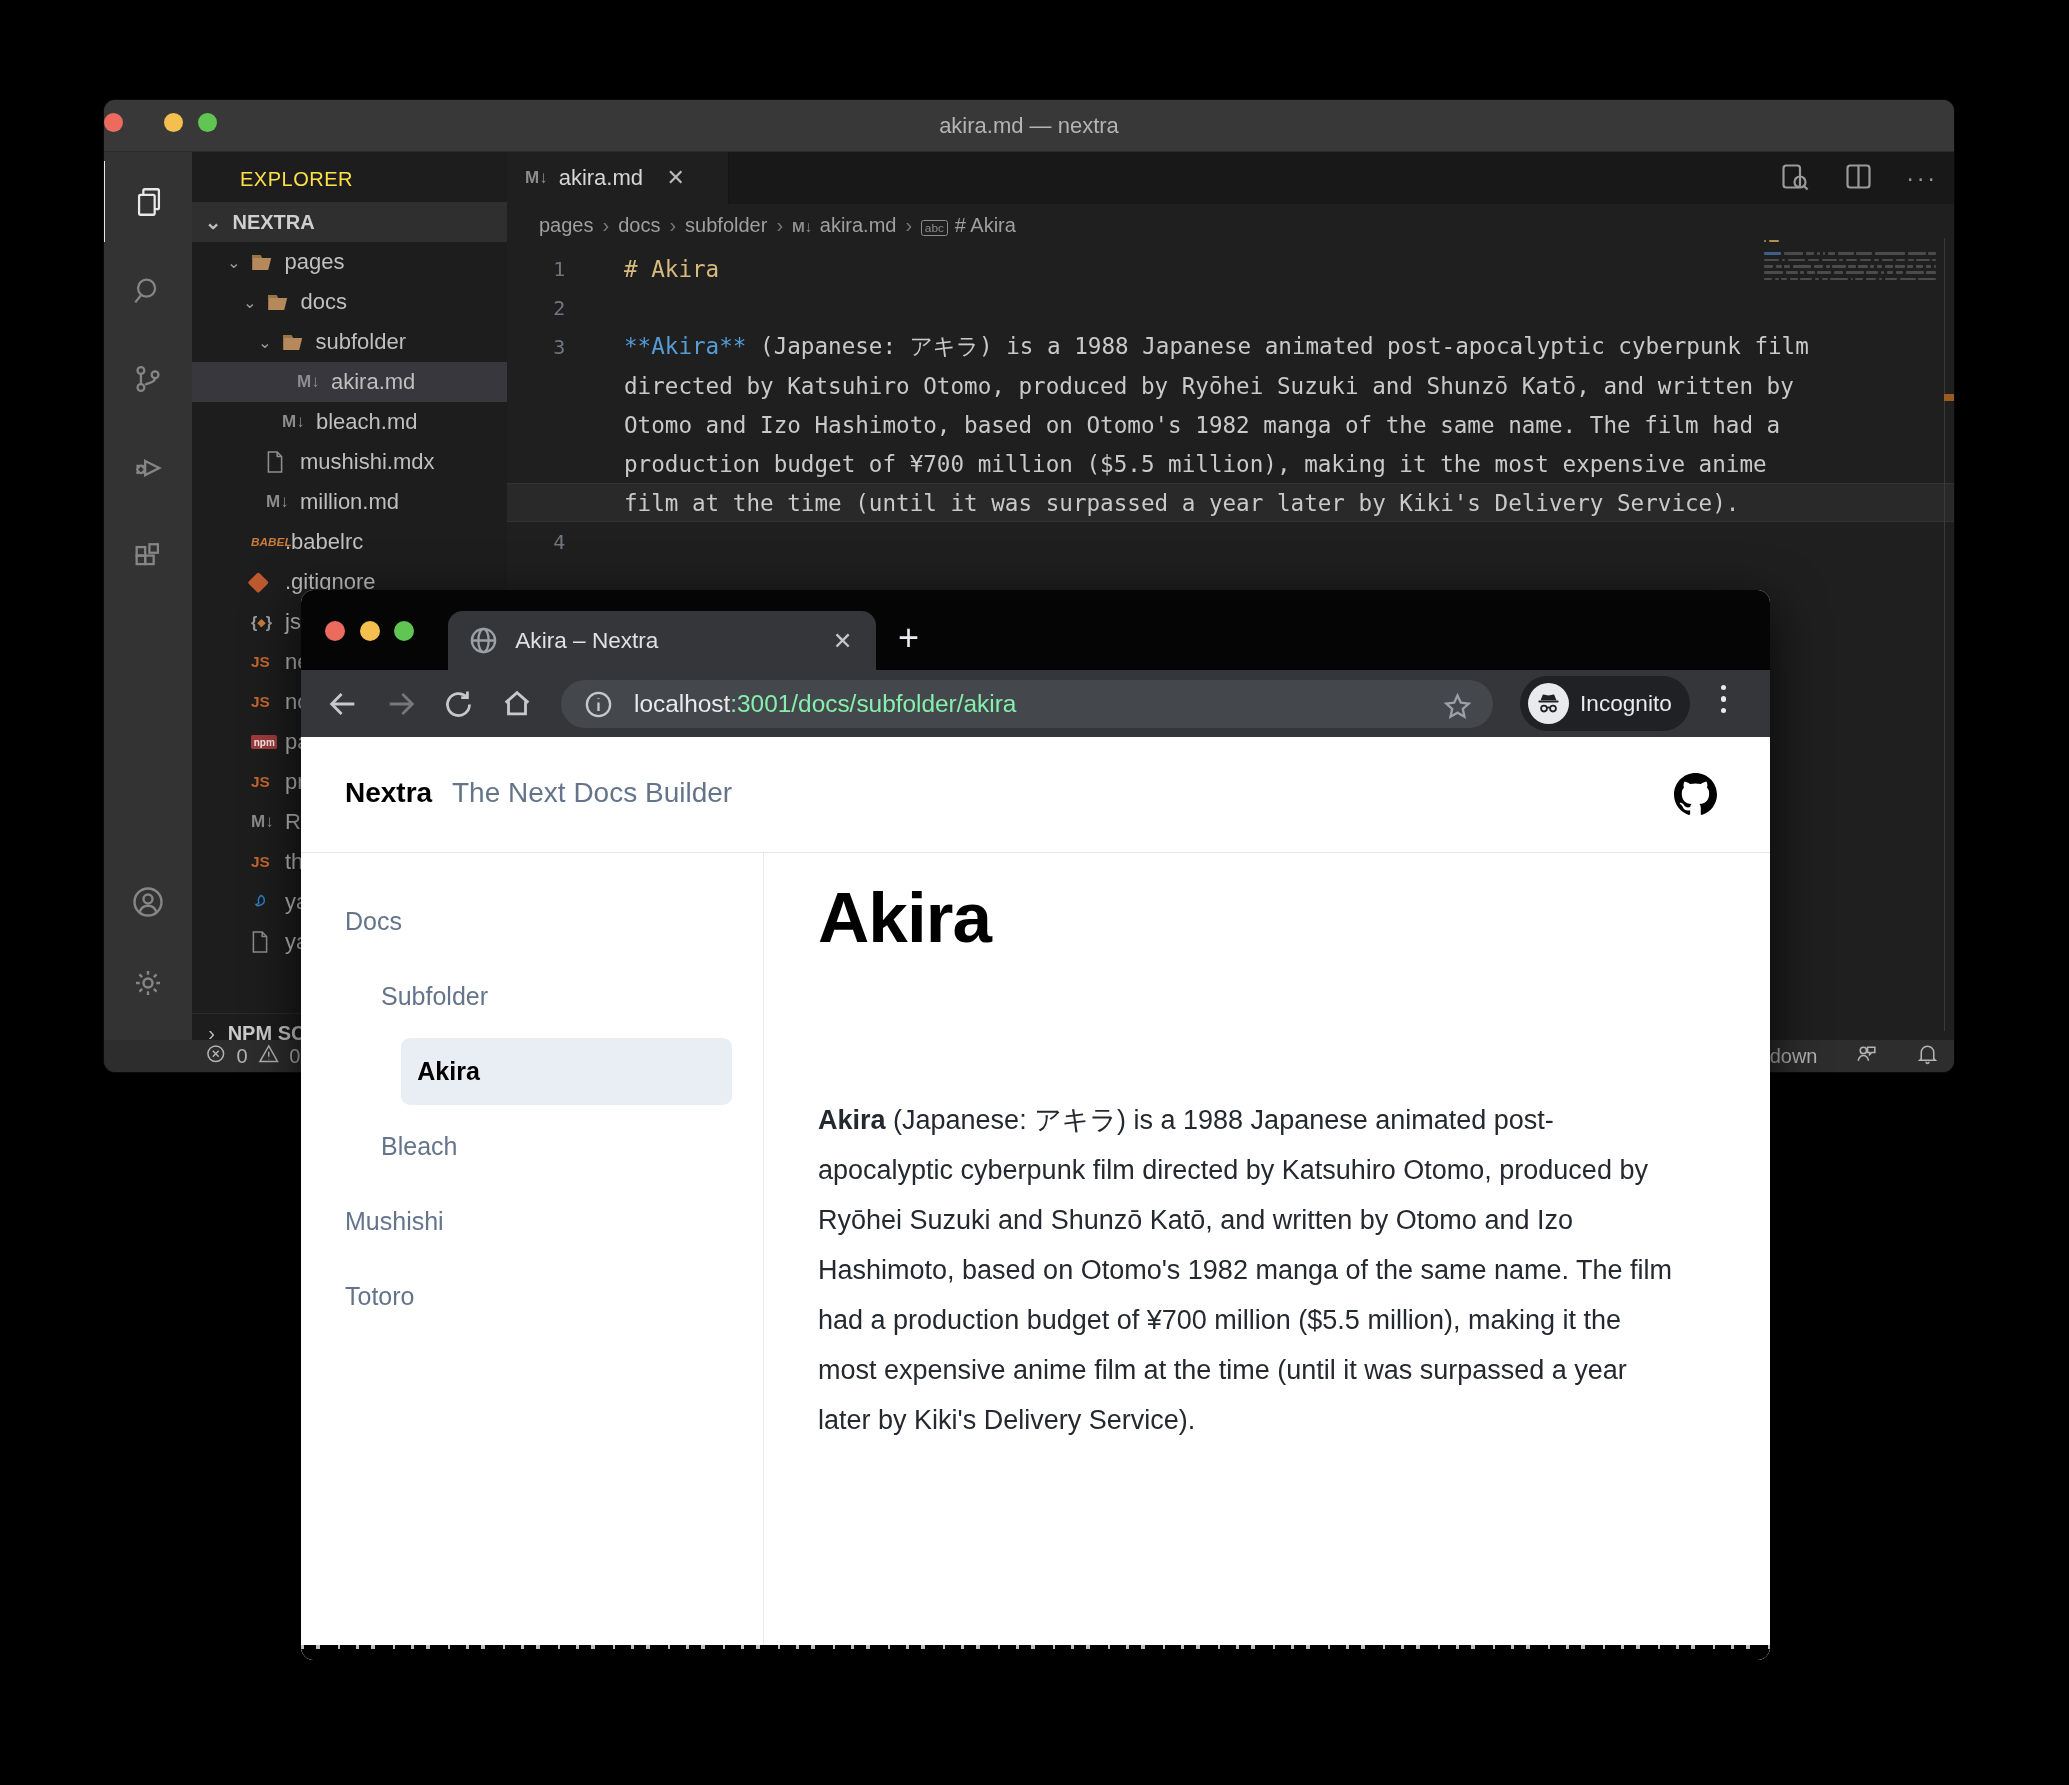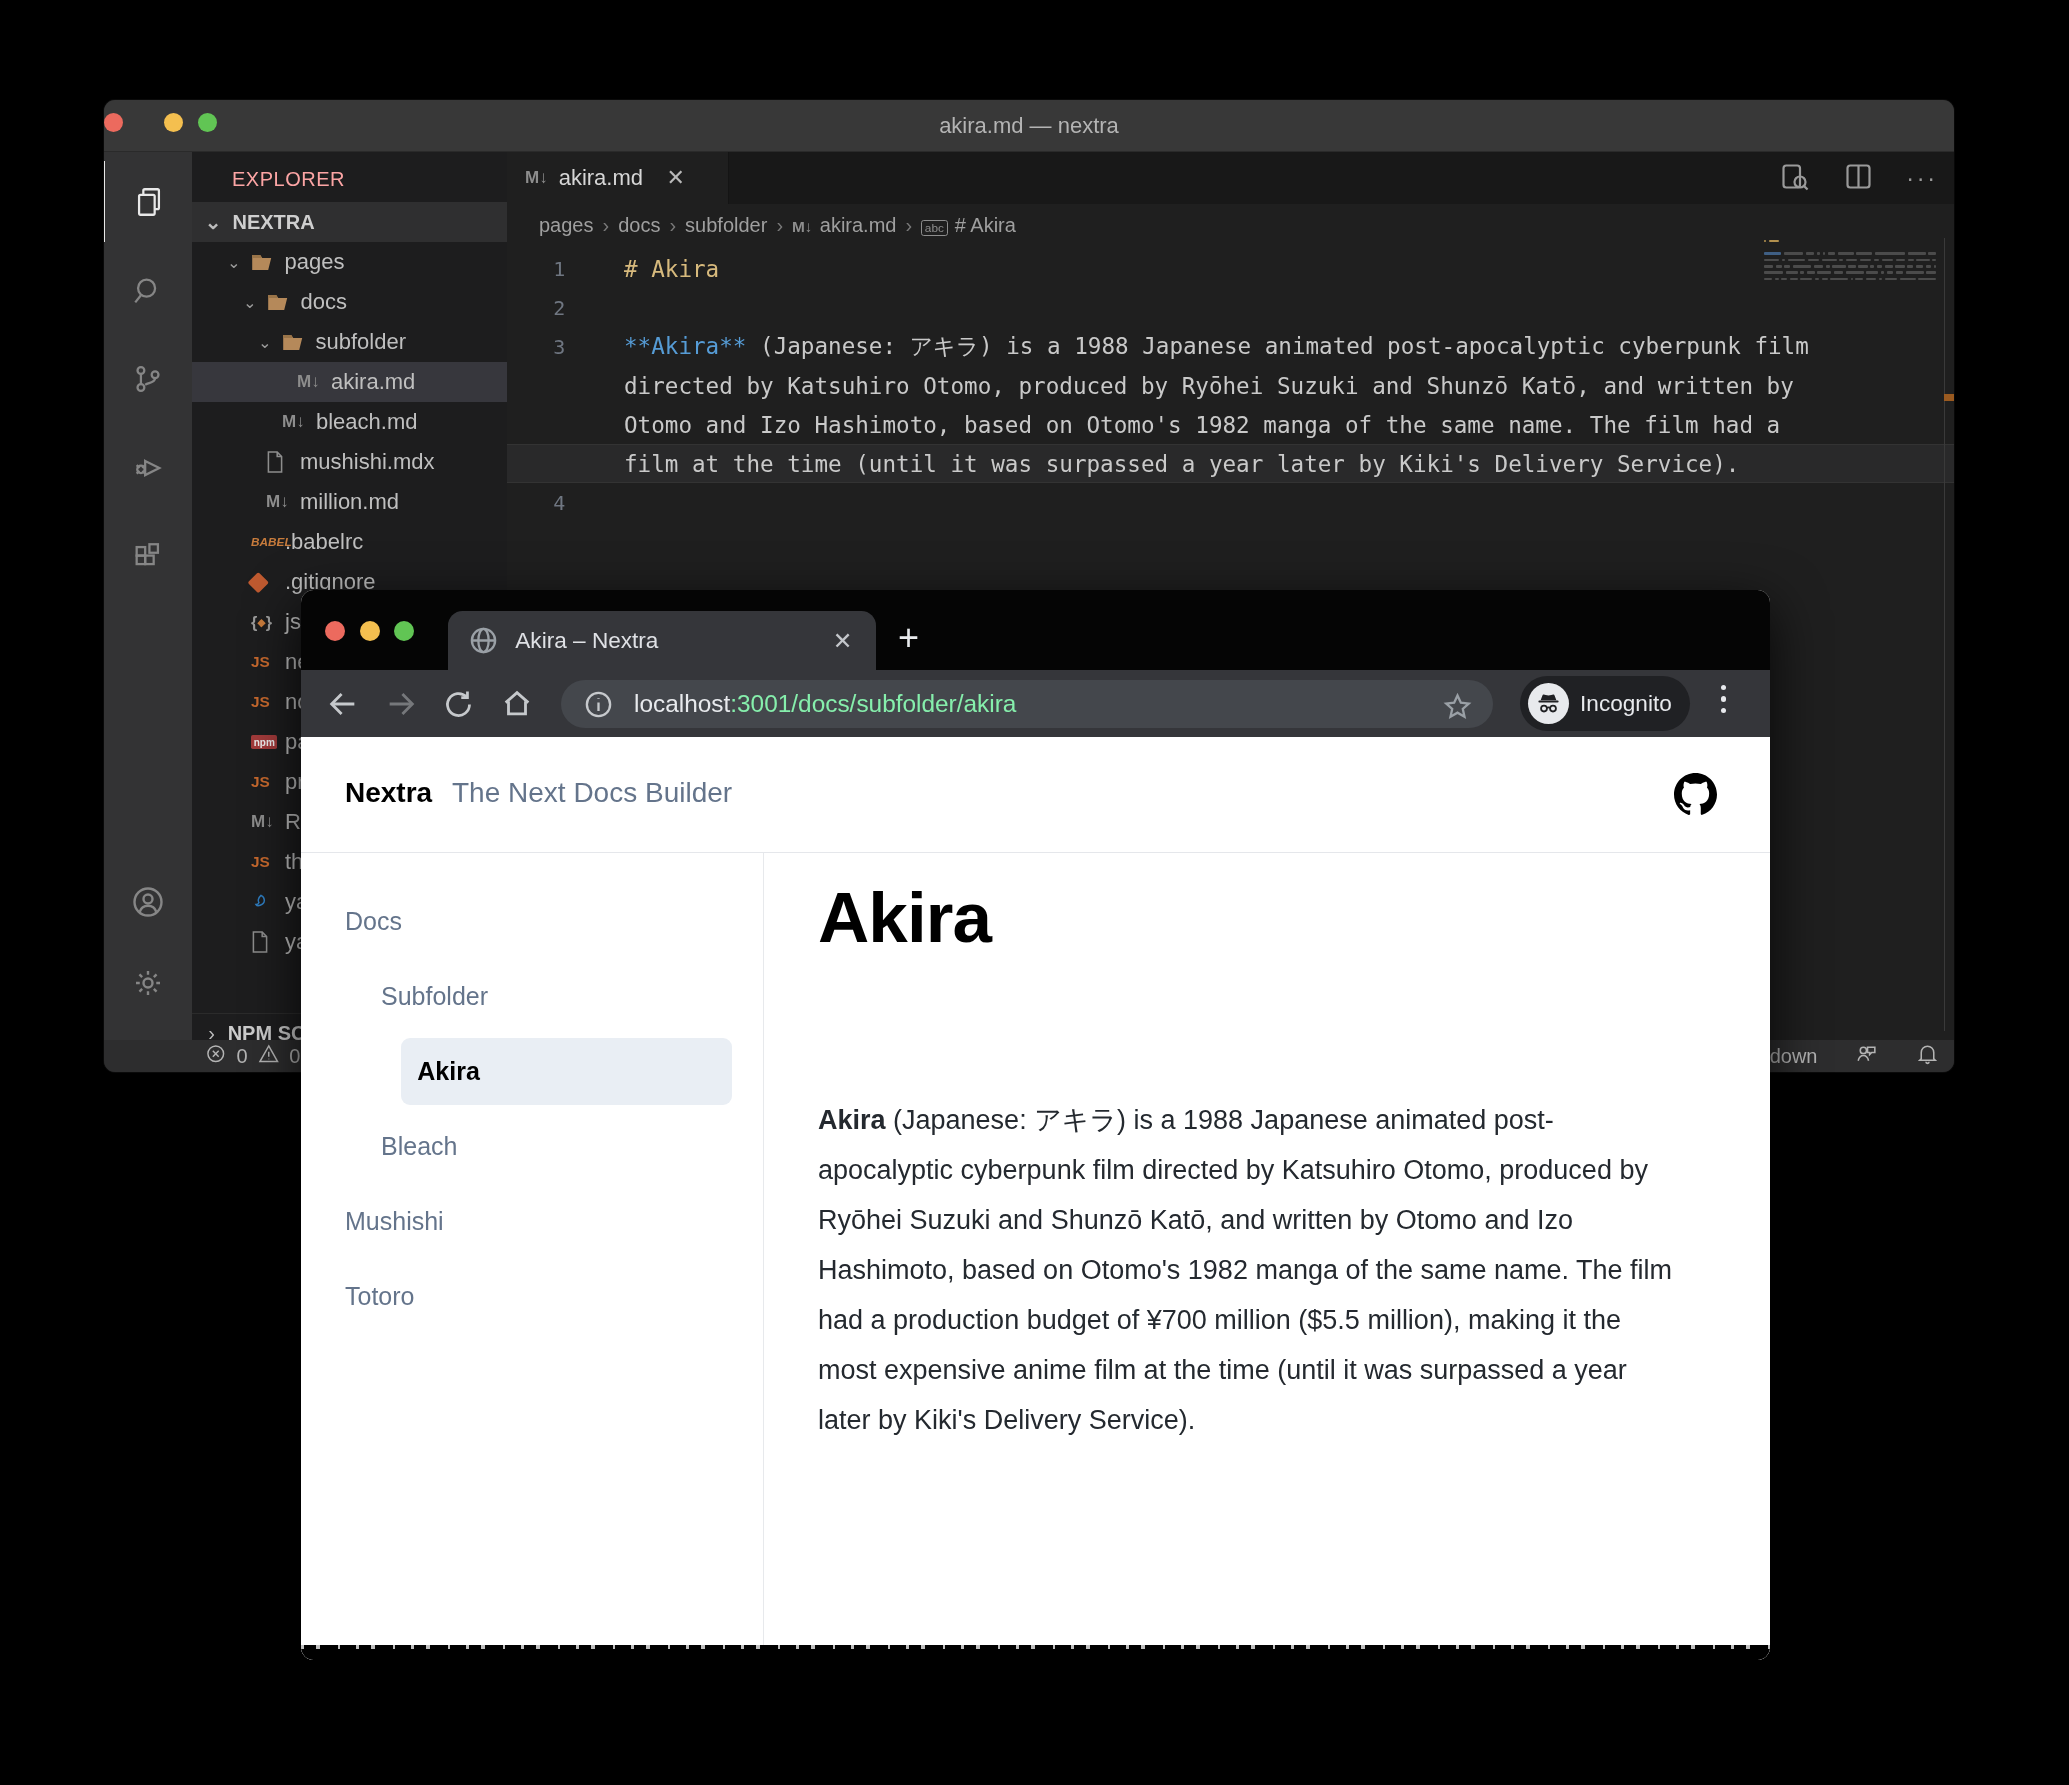--- a/index.html
+++ b/index.html
@@ -16,21 +16,21 @@
   .vs-title{position:absolute;left:0;right:0;top:0;height:52px;line-height:52px;text-align:center;
             color:#b4b4b4;font-size:22px;}
   .tl{position:absolute;width:19px;height:19px;border-radius:50%;top:78px;}
   .tl.r{background:#ec6a5e;} .tl.y{background:#f4bf4f;} .tl.g{background:#61c554;}
   #vscode .tl{top:12.7px;}
   .vs-activitybar{position:absolute;left:0;top:52px;width:88px;bottom:32px;background:#333334;}
   .ab-icon{position:absolute;left:0;width:88px;height:81px;display:flex;align-items:center;justify-content:center;color:#868686;}
   .ab-icon.active{color:#e8e8e8;border-left:1.8px solid #e8e8e8;}
   .ab-icon svg{stroke:currentColor;fill:none;stroke-width:1.6;}
   .vs-sidebar{position:absolute;left:88px;top:52px;width:315px;bottom:32px;background:#1d1d1e;overflow:hidden;}
-  .vs-exp-header{position:absolute;left:40px;top:16.3px;color:#fca5a5;font-size:20px;letter-spacing:0.5px;}
+  .vs-exp-header{position:absolute;left:48px;top:16.3px;color:#fde047;font-size:20px;letter-spacing:0.5px;}
   .vs-section{position:absolute;left:0;top:50px;width:100%;height:40px;background:#2f2f30;
               display:flex;align-items:center;color:#cfcfcf;font-weight:bold;font-size:20px;}
   .vs-section .chev{margin:0 11px 0 12.7px;color:#bdbdbd;}
   #file-tree{position:absolute;left:0;top:90px;width:100%;}
   .tree-row{height:40px;display:flex;align-items:center;color:#bfbfbf;font-size:22px;white-space:nowrap;}
   .tree-row.selected{background:#37373d;}
   .tree-row .chev{width:23.5px;color:#9a9a9a;font-size:16.3px;display:inline-block;}
   .tree-row .ticon{width:34px;display:inline-flex;align-items:center;}
   .npm-scripts{position:absolute;left:0;top:861px;width:100%;height:40px;display:flex;align-items:center;
                color:#cccccc;font-weight:bold;font-size:20px;border-top:0.9px solid #2b2b2b;}
@@ -363,20 +363,24 @@
             <span class="code"><span class="seg-bold">**Akira**</span><span class="seg-text"> (Japanese: アキラ) is a 1988 Japanese animated post-apocalyptic cyberpunk film</span></span>
           </div>
           <div class="code-row">
             <span class="ln"></span>
             <span class="code"><span class="seg-text">directed by Katsuhiro Otomo, produced by Ryōhei Suzuki and Shunzō Katō, and written by</span></span>
           </div>
           <div class="code-row">
             <span class="ln"></span>
             <span class="code"><span class="seg-text">Otomo and Izo Hashimoto, based on Otomo's 1982 manga of the same name. The film had a</span></span>
           </div>
+          <div class="code-row">
+            <span class="ln"></span>
+            <span class="code"><span class="seg-text">production budget of ¥700 million ($5.5 million), making it the most expensive anime</span></span>
+          </div>
           <div class="code-row hl">
             <span class="ln"></span>
             <span class="code"><span class="seg-text">film at the time (until it was surpassed a year later by Kiki's Delivery Service).</span></span>
           </div>
           <div class="code-row">
             <span class="ln">4</span>
             <span class="code"></span>
           </div>
         </div>
       <div id="minimap">

